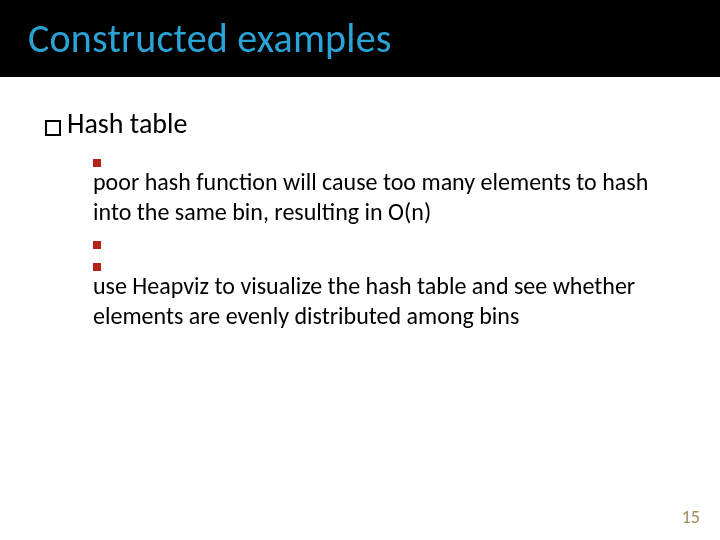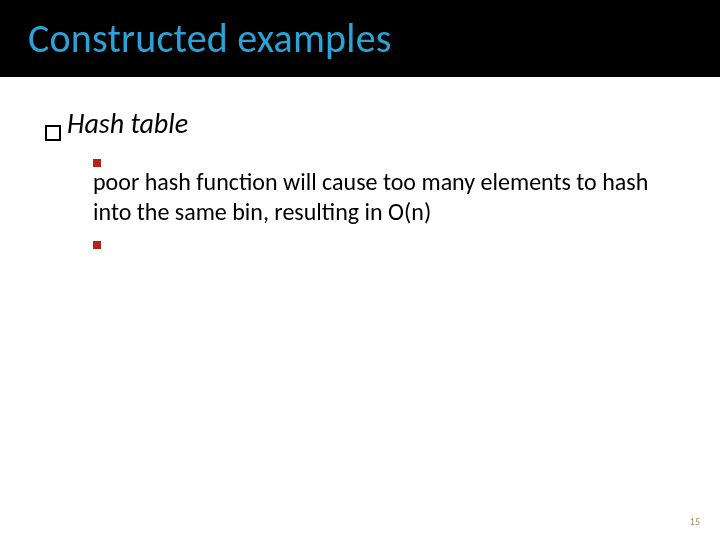--- a/index.html
+++ b/index.html
@@ -35,23 +35,22 @@
   .title-underline {
     height: 3px;
     background: #000;
     width: 100%;
   }
   .content {
     padding: 30px 55px 0 45px;
   }
   .lvl1 {
     display: flex;
-    align-items: flex-end;
+    align-items: center;
     margin-bottom: 6px;
-    font-style: italic;
   }
   .lvl1 .bullet-box {
     width: 16px;
     height: 16px;
     border: 2px solid #000;
     box-sizing: border-box;
     margin-top: 8px;
     margin-right: 6px;
     flex: 0 0 auto;
   }
@@ -78,21 +77,21 @@
     flex: 0 0 auto;
   }
   .lvl2 .text {
     font-size: 24px;
     line-height: 1.25;
   }
   .page-num {
     position: absolute;
     right: 20px;
     bottom: 12px;
-    font-size: 10px;
+    font-size: 18px;
     color: #a18c5a;
   }
 </style>
 </head>
 <body>
 
 <div class="slide">
 
   <div class="title-bar">
     <h1>Constructed examples</h1>
@@ -107,19 +106,23 @@
     </div>
 
     <div class="lvl2-list">
       <div class="lvl2">
         <span class="sq"></span>
         <span class="text">poor hash function will cause too many elements to hash into the same bin, resulting in O(n)</span>
       </div>
       <div class="lvl2">
         <span class="sq"></span>
       </div>
+      <div class="lvl2">
+        <span class="sq"></span>
+        <span class="text">use Heapviz to visualize the hash table and see whether elements are evenly distributed among bins</span>
+      </div>
     </div>
 
   </div>
 
   <div class="page-num">15</div>
 
 </div>
 
 </body></html>

